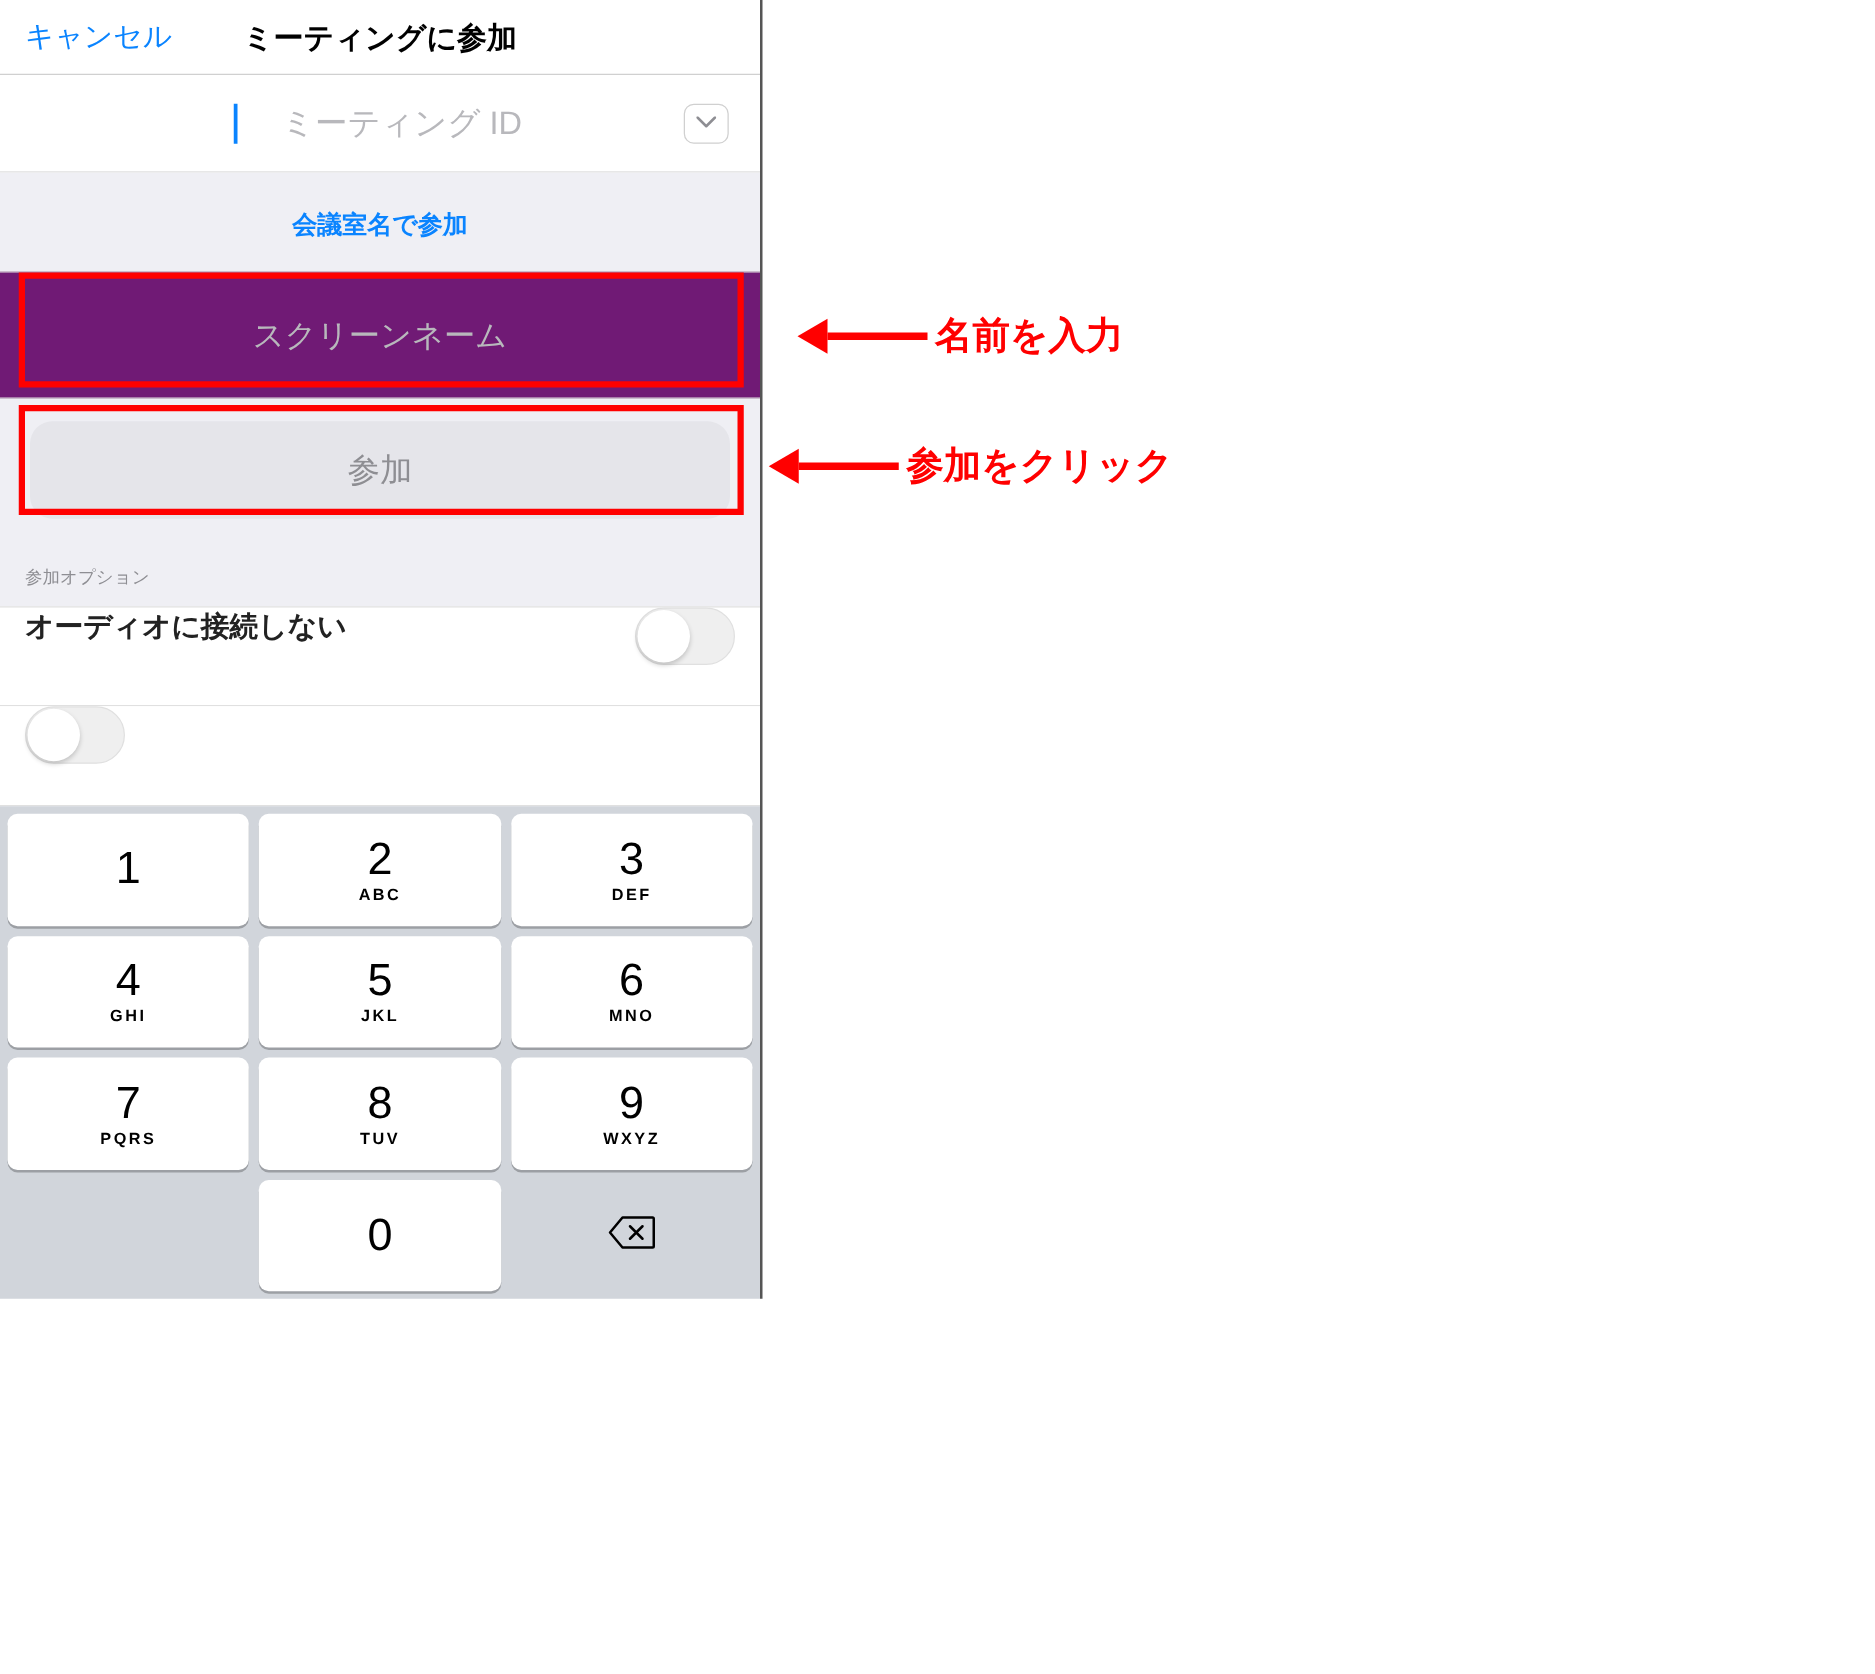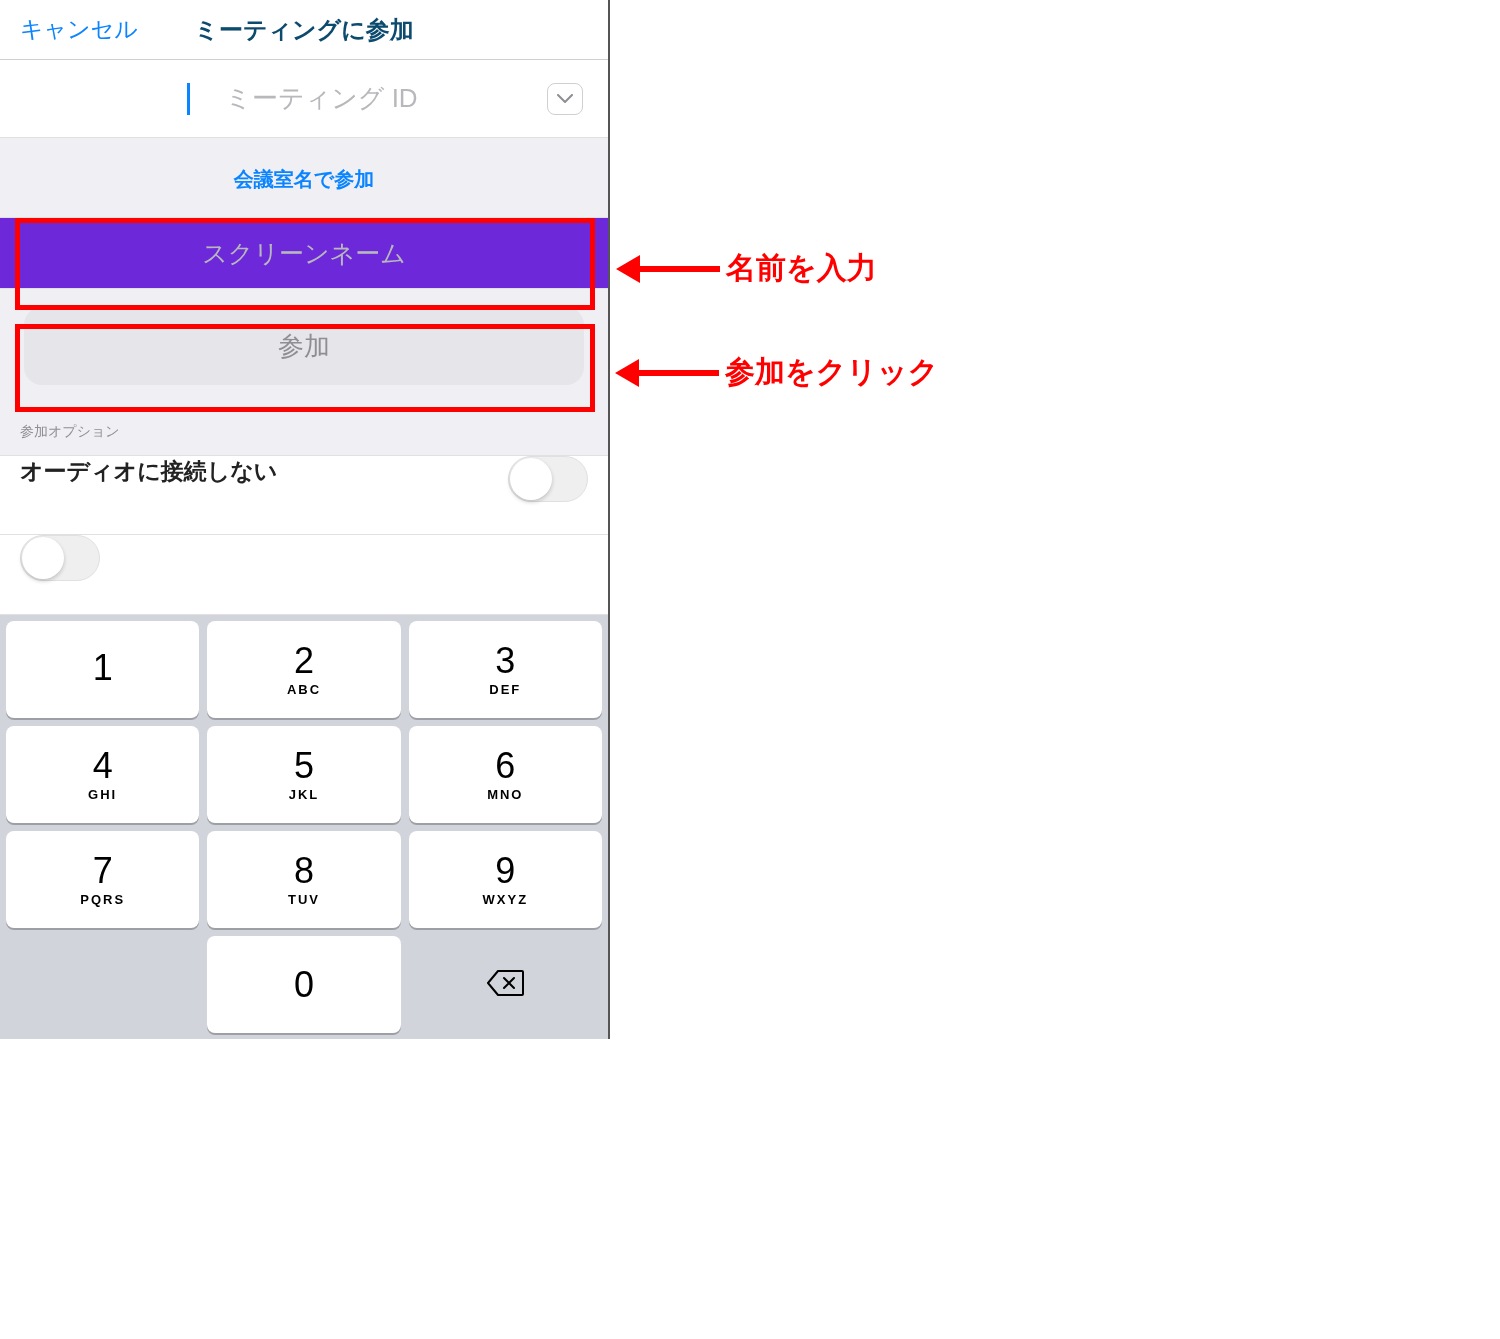--- a/index.html
+++ b/index.html
@@ -34,21 +34,21 @@
     font-size: 23px;
     font-weight: 400;
     font-family: Liberation Mono, monospace;
   }
   .nav-title {
     position: absolute;
     left: 50%;
     transform: translateX(-50%);
     font-size: 24px;
     font-weight: 700;
-    color: #0c4a6e;
+    color: #000000;
   }
   
   .meeting-id-row {
     height: 78px;
     background: #fff;
     border-bottom: 1px solid #e0e0e0;
     display: flex;
     align-items: center;
     justify-content: center;
     position: relative;
@@ -97,22 +97,22 @@
   }
   .join-by-room {
     text-align: center;
     color: #0a84ff;
     font-size: 20px;
     font-weight: 600;
     padding: 28px 0 24px;
   }
   .screen-name-row {
     margin: 0 0 0 0;
-    height: 72px;
-    background: #6d28d9;
+    height: 102px;
+    background: #701a75;
     border-top: 1px solid #e0e0e0;
     border-bottom: 1px solid #e0e0e0;
     display: flex;
     align-items: center;
     justify-content: center;
   }
   .screen-name-input {
     font-size: 25px;
     color: #b8b8bc;
     text-align: center;
@@ -364,21 +364,21 @@
         </span>
       </div>
     </div>
   </div>
 
 </div>
 
 <div class="highlight" style="left:15px; top:218px; width:580px; height:92px;"></div>
 <div class="highlight" style="left:15px; top:324px; width:580px; height:88px;"></div>
 
-<div class="callout" style="left:616px; top:248px;">
+<div class="callout" style="left:638px; top:248px;">
   <div class="arrow-head"></div>
   <div class="arrow-shaft" style="width:80px;"></div>
   <div class="callout-text">名前を入力</div>
 </div>
 <div class="callout" style="left:615px; top:352px;">
   <div class="arrow-head"></div>
   <div class="arrow-shaft" style="width:80px;"></div>
   <div class="callout-text">参加をクリック</div>
 </div>
 

